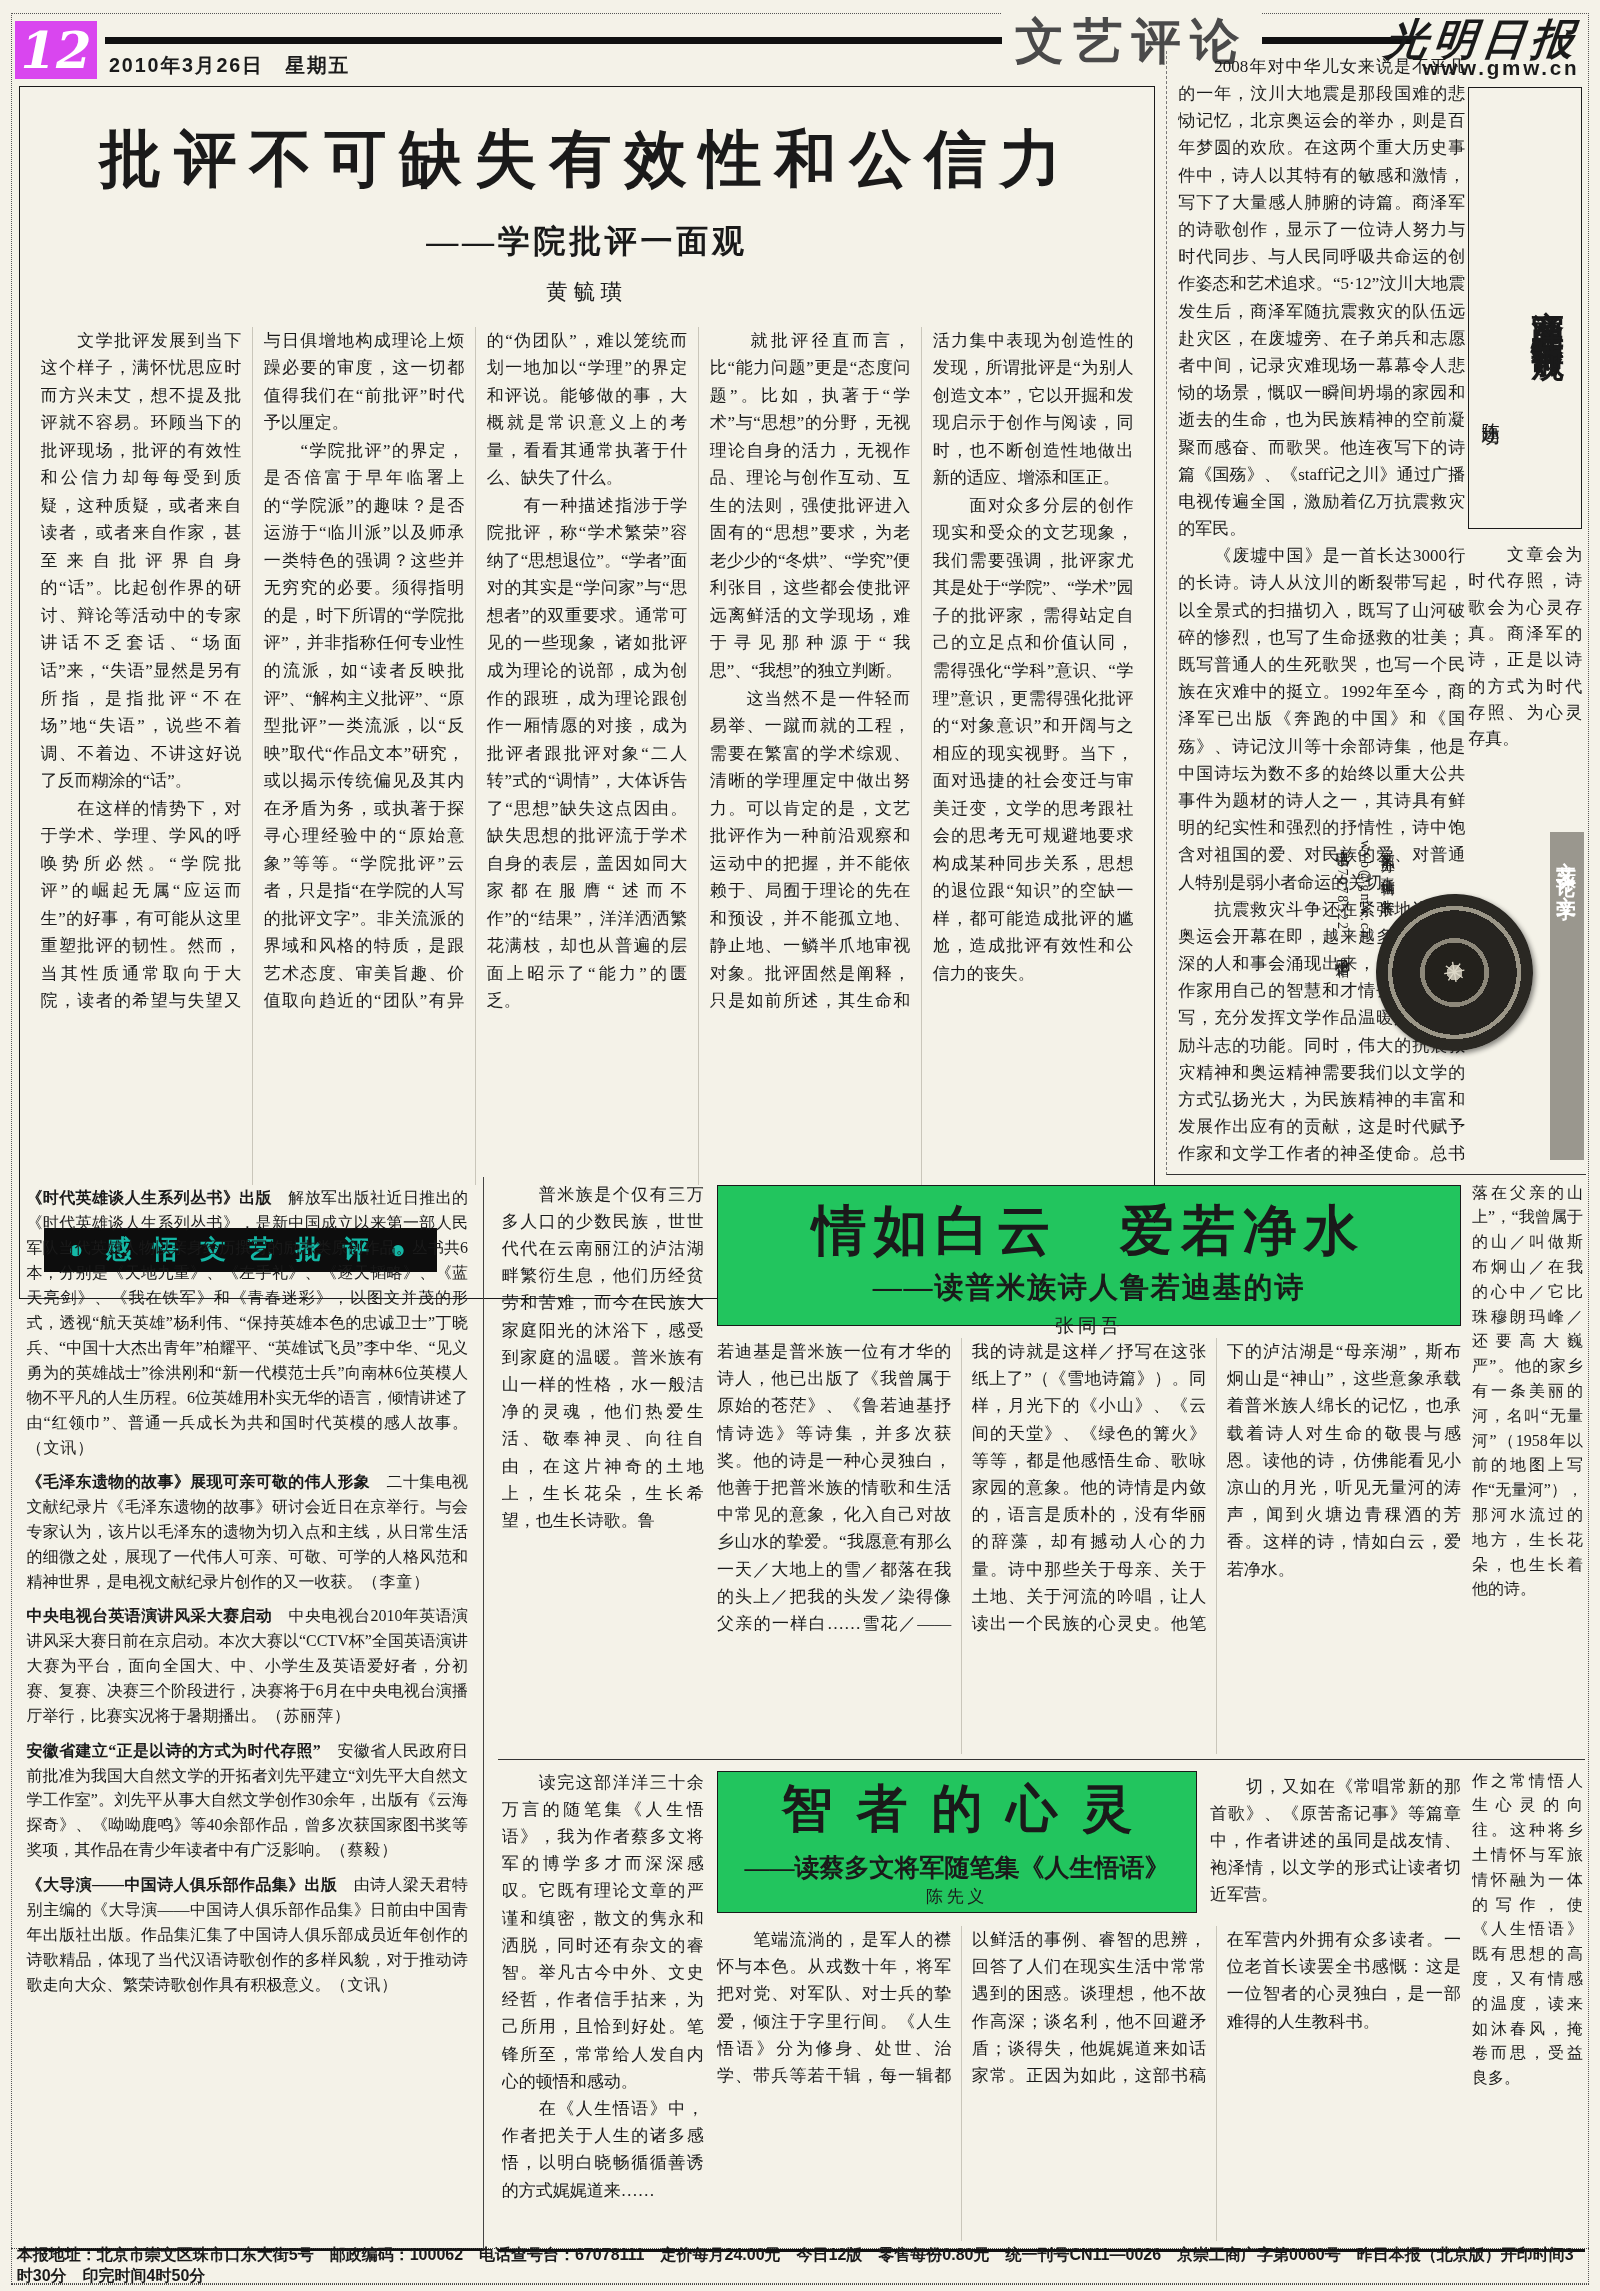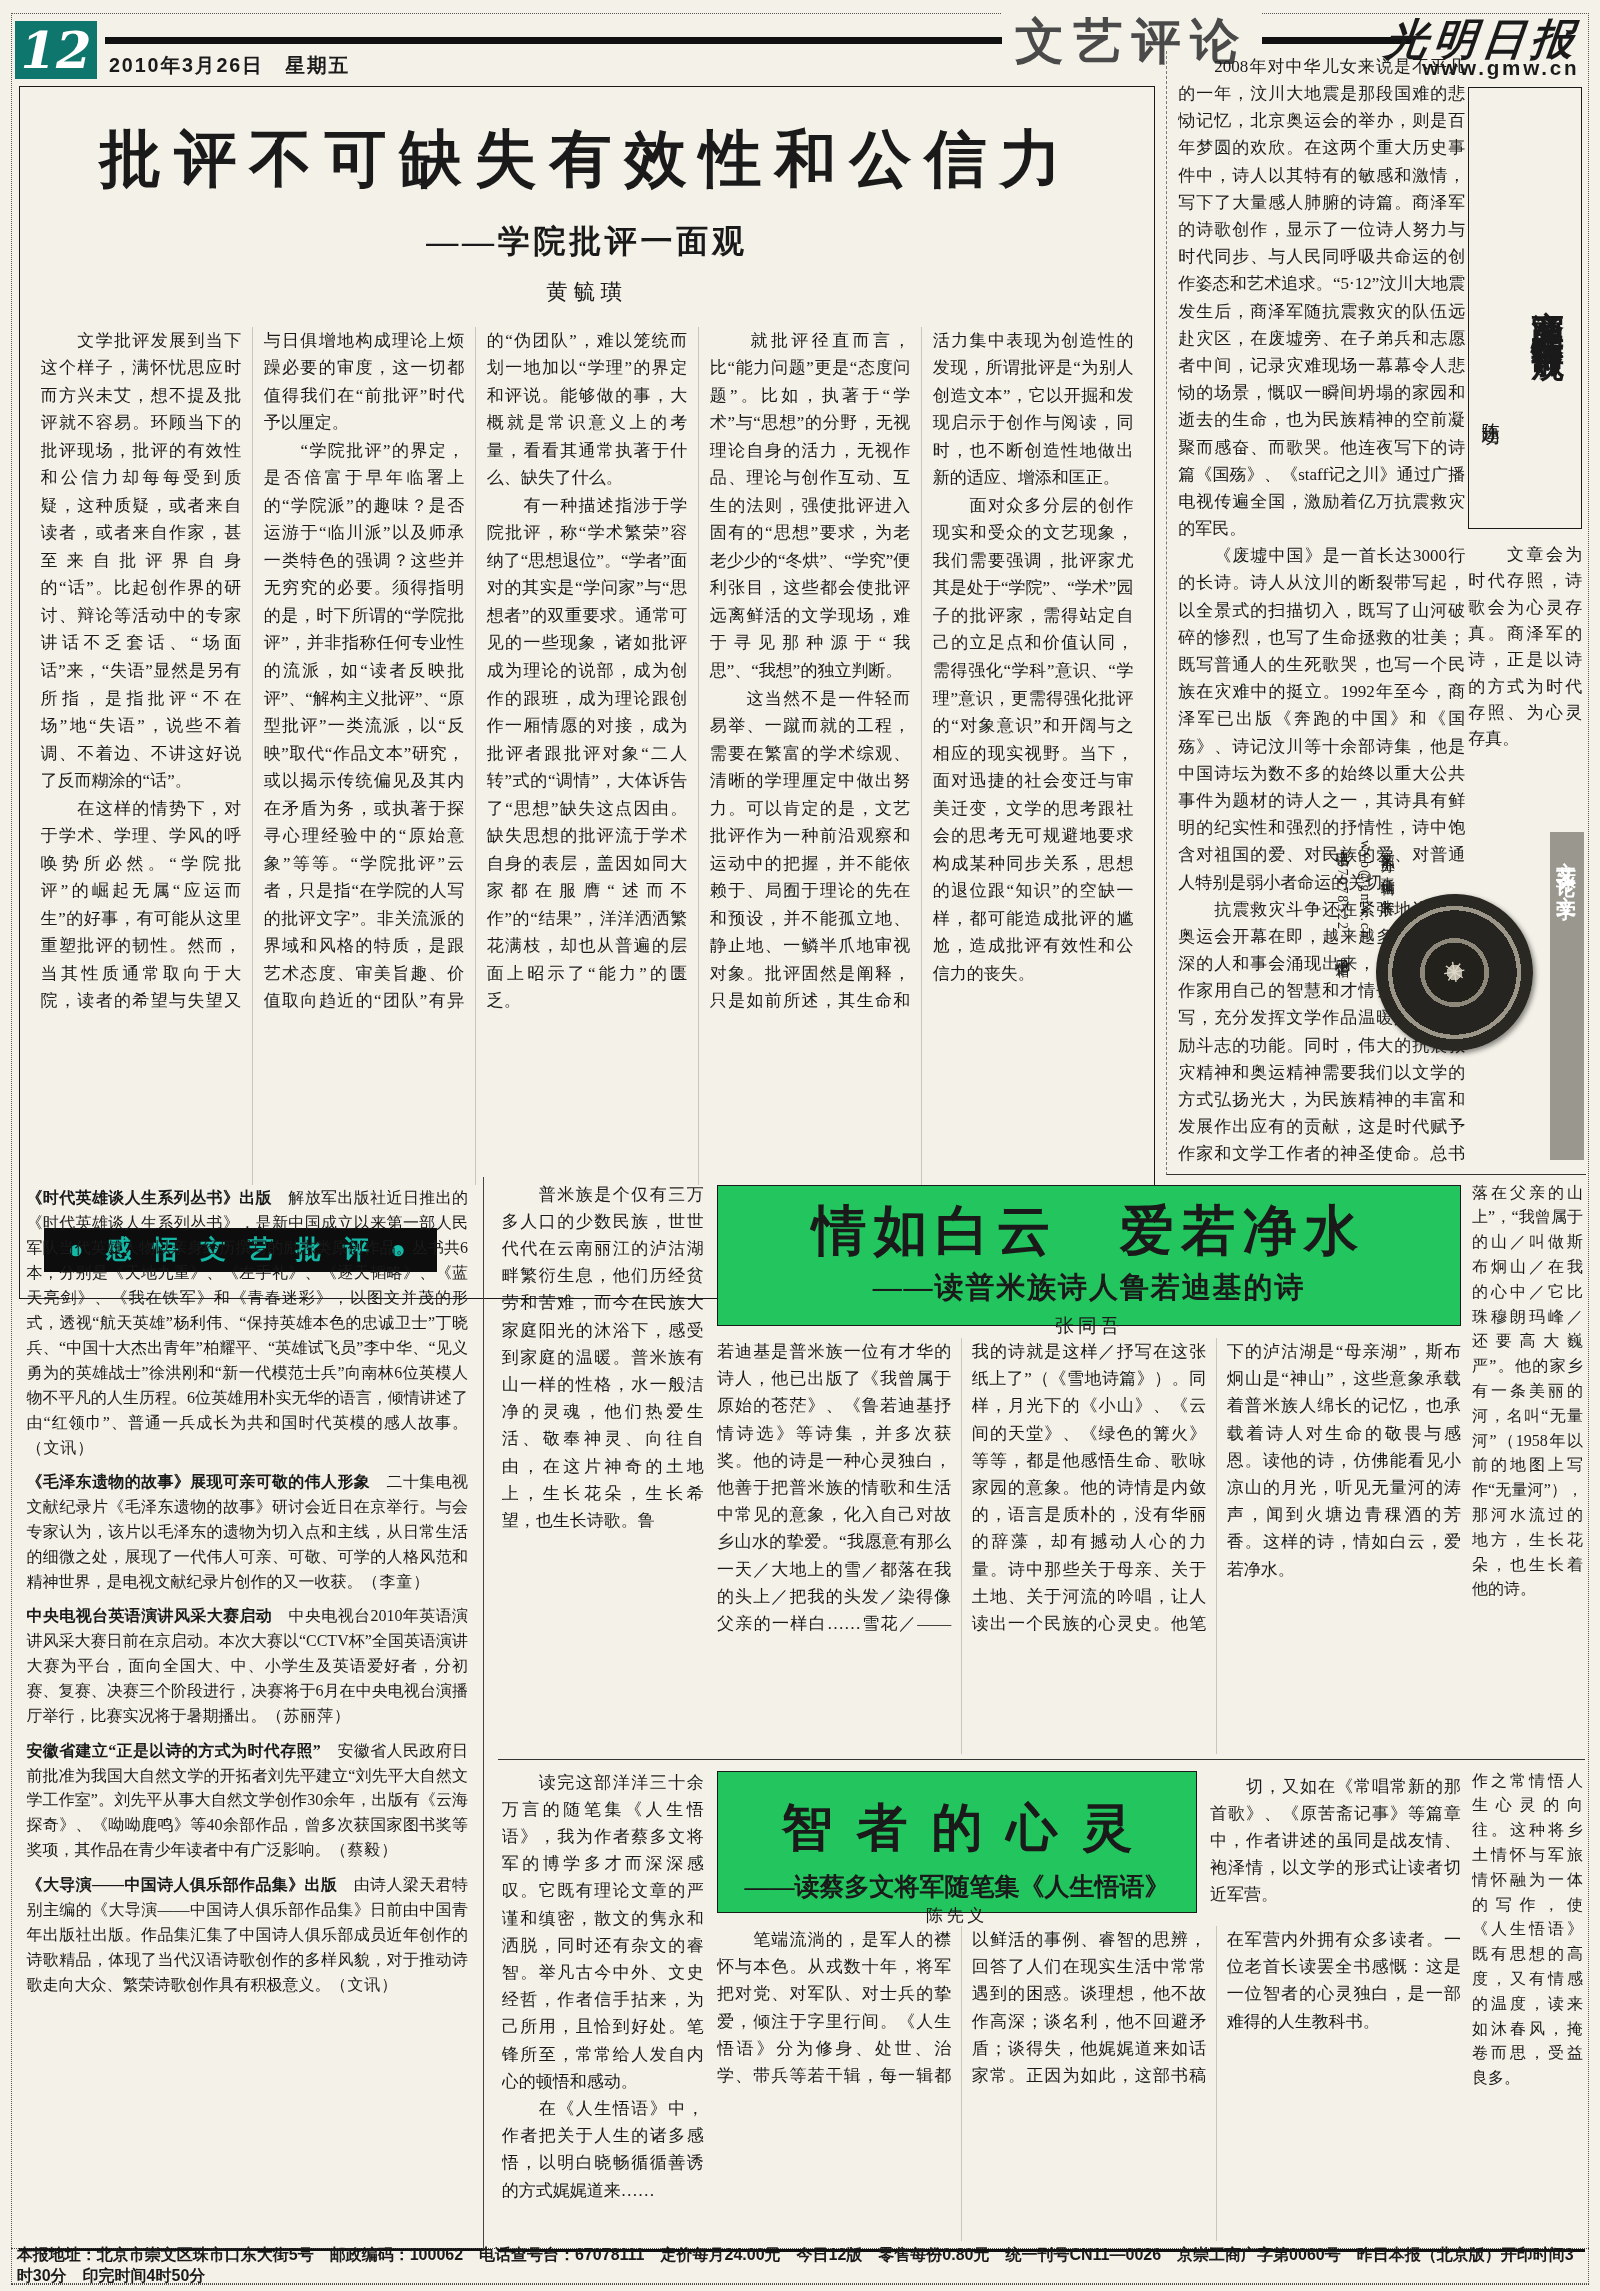--- a/index.html
+++ b/index.html
@@ -8,21 +8,21 @@
     position:relative;
     background:#f4f2e8;
     color:#1a1a1a;
     font-family:"Liberation Serif","DejaVu Serif",serif;
     overflow:hidden;
   }
   .frame { position:absolute; left:11.2px; top:13px; width:1578px; height:2271px;
            border:0.9px dotted #555; pointer-events:none; }
   
   #pagenum { position:absolute; left:15px; top:20.6px; width:82px; height:58px;
-             background:#0f766e; color:#fff; display:flex; align-items:center; justify-content:center;
+             background:#d946ef; color:#fff; display:flex; align-items:center; justify-content:center;
              font:italic 900 51px "DejaVu Serif",serif; }
   #date { position:absolute; left:109px; top:52px; font:bold 19.7px "Liberation Sans",sans-serif; letter-spacing:1.9px; }
   #hrule { position:absolute; left:105px; top:37px; width:1308px; height:6.6px; background:#111; }
   #section-title { position:absolute; left:1002px; top:9.4px; padding:0 13px; background:#f4f2e8;
              font:900 49px "Liberation Serif",serif; color:#4a4a4a; letter-spacing:9.4px; }
   #masthead { position:absolute; right:20.6px; top:11.2px; font:italic 900 43px "DejaVu Serif",serif;
              letter-spacing:5.6px; transform:skewX(-6deg); }
   #site { position:absolute; right:20.6px; top:56px; font:bold 20.6px "Liberation Sans",sans-serif; letter-spacing:2.8px; }
   
   #main-box { position:absolute; left:19px; top:86px; width:1136px; height:1213px;
@@ -79,21 +79,21 @@
            text-align:justify; white-space:pre-line; overflow:hidden; }
   #f1 .frightcol { height:572px; } #f2 .frightcol { height:476px; }
   .titlebox { border:1.9px solid #1a1a1a; background:#22c55e; text-align:center; }
   #f1-titlebox { position:absolute; left:219px; top:7.5px; width:744px; height:141px; padding-top:9.4px; }
   #f1-title { font:900 54px "Liberation Serif",serif; letter-spacing:7.5px; }
   #f1-subtitle { font:bold 29px "Liberation Serif",serif; margin-top:0; letter-spacing:1.9px; }
   #f1-byline { font-size:19px; margin-top:5.6px; letter-spacing:3.7px; }
   #f1-body { position:absolute; left:219px; top:161px; width:744px; height:416px;
              column-count:3; column-gap:20.6px; column-rule:0.9px solid #c9c6ba;
              font-size:17px; line-height:1.6; text-align:justify; white-space:pre-line; overflow:hidden; }
-  #f2-titlebox { position:absolute; left:219px; top:5.6px; width:480px; height:142px; padding-top:22px; }
+  #f2-titlebox { position:absolute; left:219px; top:5.6px; width:480px; height:142px; padding-top:3px; }
   #f2-title { font:900 51px "Liberation Serif",serif; letter-spacing:24px; text-indent:24px; }
   #f2-subtitle { font:bold 25px "Liberation Serif",serif; margin-top:7.5px; }
   #f2-byline { font-size:17px; margin-top:1px; letter-spacing:3.7px;text-align:center; }
   #f2-side { position:absolute; left:712px; top:7.5px; width:251px; height:142px;
              font-size:17px; line-height:1.6; text-align:justify; white-space:pre-line; overflow:hidden; }
   #f2-body { position:absolute; left:219px; top:161px; width:744px; height:315px;
              column-count:3; column-gap:20.6px; column-rule:0.9px solid #c9c6ba;
              font-size:17px; line-height:1.6; text-align:justify; white-space:pre-line; overflow:hidden; }
   
   #footer { position:absolute; left:11.2px; bottom:7.5px; width:1578px; height:37px;

